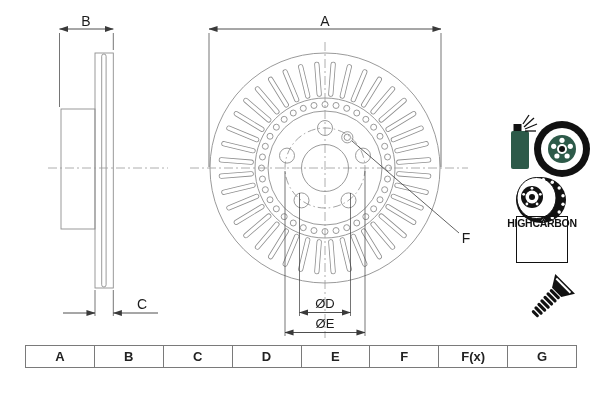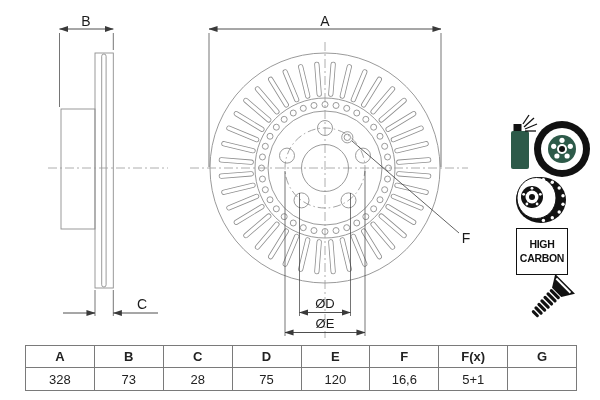--- a/index.html
+++ b/index.html
@@ -1,23 +1,23 @@
 <!DOCTYPE html>
 <html><head>
 <meta charset="utf-8">
 <style>
   html,body{margin:0;padding:0;background:#fff;}
   #stage{position:relative;width:600px;height:400px;background:#ffffff;overflow:hidden;
          font-family:"Liberation Sans", sans-serif;}
   svg text{font-family:"Liberation Sans", sans-serif;}
   .dim-label{font-size:14px;fill:#1c1c1c;}
   .dia-label{font-size:13px;fill:#1c1c1c;}
-  #hc-box{position:absolute;left:516px;top:228px;width:52px;height:47px;
-          border:1.5px solid #111;box-sizing:border-box;display:flex;flex-direction:column;
-          align-items:center;justify-content:center;color:#111;font-weight:bold;
+  #hc-box{position:absolute;left:516px;top:216px;width:52px;height:47px;
+          border:1.5px solid #111;box-sizing:border-box;display:flex;flex-direction:row;
+          justify-content:center;color:#111;font-weight:bold;
           font-size:10.5px;line-height:1.25;letter-spacing:-0.3px;}
   #spec-table{position:absolute;left:25px;top:345px;width:552px;border-collapse:collapse;
               table-layout:fixed;}
   #spec-table th,#spec-table td{border:1px solid #7a7a7a;text-align:center;color:#222;
               padding:0;overflow:hidden;}
   #spec-table th{height:21px;font-size:13px;font-weight:bold;}
   #spec-table td{height:22px;font-size:13px;font-weight:normal;}
 </style>
 </head>
 <body>
@@ -290,26 +290,16 @@
         <tr>
     <th>A</th>
     <th>B</th>
     <th>C</th>
     <th>D</th>
     <th>E</th>
     <th>F</th>
     <th>F(x)</th>
     <th>G</th>
   </tr>
-  <tr>
-    <td>328</td>
-    <td>73</td>
-    <td>28</td>
-    <td>75</td>
-    <td>120</td>
-    <td>16,6</td>
-    <td>5+1</td>
-    <td></td>
-  </tr>
 </tbody>
     </table>
 
 </div>
 
 </body></html>

